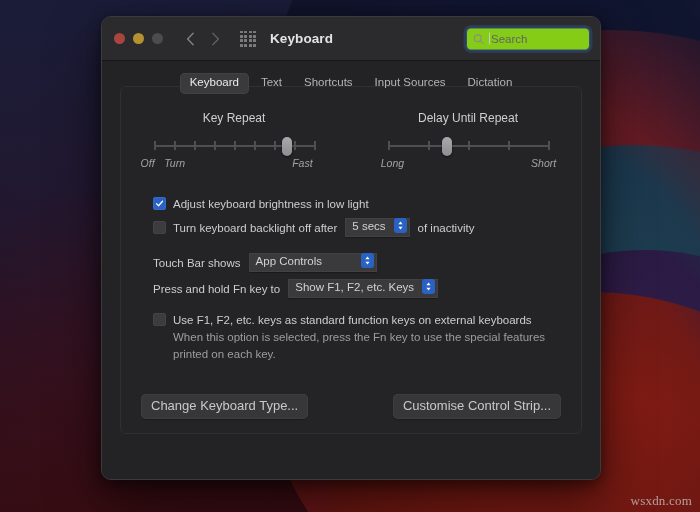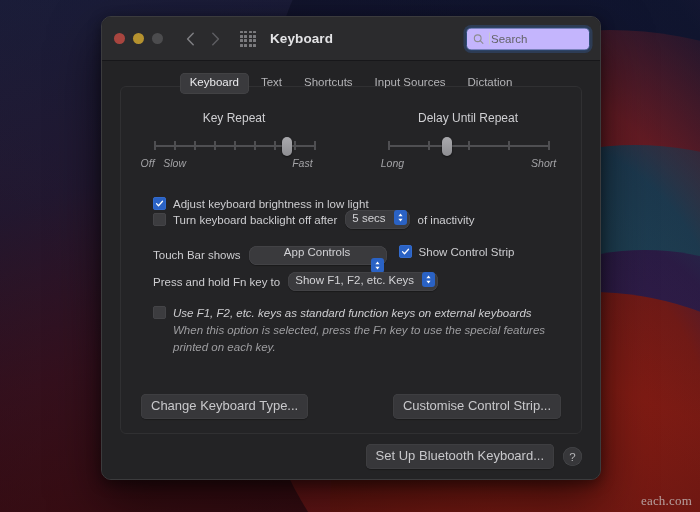--- a/index.html
+++ b/index.html
@@ -135,21 +135,21 @@
     letter-spacing: 0.1px;
   }
 
   #search-wrap {
     position: absolute;
     right: 10px;
     top: 50%;
     transform: translateY(-50%);
     width: 124px;
     height: 23px;
-    background: #c4b5fd;
+    background: #84cc16;
     border: 1px solid #2f4d78;
     border-radius: 5px;
     display: flex;
     align-items: center;
     padding: 0 6px;
     box-shadow: 0 0 0 2.5px rgba(48,92,160,0.35);
   }
   #search-icon { width: 11px; height: 11px; flex: none; color: #8d8d90; }
   #caret {
     width: 1px; height: 12px;
@@ -262,21 +262,21 @@
     font-size: 10.5px;
     color: #a3a3a6;
     white-space: nowrap;
     transform: translateX(-50%);
     font-style: italic;
   }
 
   
   .row { display: flex; align-items: center; }
   #check-block { margin-top: 26px; padding-left: 12px; }
-  #check-block .row + .row { }
+  #check-block .row + .row { margin-top: 8px; }
 
   .cbox {
     width: 13px; height: 13px;
     border-radius: 3px;
     flex: none;
     display: flex;
     align-items: center;
     justify-content: center;
   }
   .cbox.off {
@@ -293,21 +293,21 @@
     font-size: 11.5px;
     color: #cdcdd0;
     white-space: nowrap;
   }
 
   
   .popup {
     display: inline-flex;
     align-items: center;
     background: #3a3a3d;
-    border-radius: 8px;
+    border-radius: 1px;
     height: 19px;
     padding: 0 0 4px 7px;
     box-shadow: inset 0 0 0 0.5px #4a4a4e, 0 1px 1px rgba(0,0,0,0.3);
     position: relative;
   }
   .popup .pv {
     font-size: 11.5px;
     color: #d2d2d5;
     white-space: nowrap;
   }
@@ -317,38 +317,38 @@
     width: 13px; height: 15px;
     border-radius: 3px;
     background: #2a62c4;
     display: flex;
     flex-direction: column;
     align-items: center;
     justify-content: center;
     flex: none;
   }
   .popup .stepper svg { width: 7px; height: 11px; }
-  .popup.wide { width: 138px; flex-direction: column; }
+  .popup.wide { width: 128px; }
   .popup.widest { width: 175px; }
   .popup.auto { padding-right: 0; }
   .popup .pv { padding-right: 8px; }
 
   
   #settings-block { margin-top: 16px; padding-left: 12px; }
   #settings-block .row { margin-bottom: 7px; }
   .field-label {
     font-size: 11.5px;
     color: #cdcdd0;
     margin-right: 8px;
     white-space: nowrap;
   }
   #control-strip-check { margin-left: 12px; }
 
   
-  #fn-block { margin-top: 15px; padding-left: 12px; font-style: italic; }
+  #fn-block { margin-top: 15px; padding-left: 12px; }
   #fn-desc {
     margin-left: 20px;
     margin-top: 3px;
     font-size: 11.5px;
     color: #9d9da0;
     line-height: 1.45;
     max-width: 400px;
   }
 
   
@@ -407,21 +407,21 @@
 <body>
 
 <div id="desktop">
   <div class="band-a"></div>
   <div class="band-b"></div>
   <div class="band-c"></div>
   <div class="band-d"></div>
   <div class="band-e"></div>
   <div class="haze"></div>
 </div>
-<div id="watermark">each.com</div>
+<div id="watermark">wsxdn.com</div>
 
 <div id="window">
 
   <div id="titlebar">
     <div class="lights">
       <div class="light red"></div>
       <div class="light yellow"></div>
       <div class="light gray"></div>
     </div>
 
@@ -492,21 +492,21 @@
               <div class="tick" style="left:37.5%"></div>
               <div class="tick" style="left:50%"></div>
               <div class="tick" style="left:62.5%"></div>
               <div class="tick" style="left:75%"></div>
               <div class="tick" style="left:87.5%"></div>
               <div class="tick" style="left:100%"></div>
               <div class="knob" style="left:83%"></div>
             </div>
             <div class="slider-labels">
               <span style="left:2%">Off</span>
-              <span style="left:17%">Slow</span>
+              <span style="left:17%">Turn</span>
               <span style="left:88%">Fast</span>
             </div>
           </div>
 
           <div class="slider-group">
             <div class="slider-title">Delay Until Repeat</div>
             <div class="slider-track">
               <div class="slider-line"></div>
               <div class="tick" style="left:0%"></div>
               <div class="tick" style="left:25%"></div>
@@ -557,28 +557,20 @@
             <div class="field-label">Touch Bar shows</div>
             <div class="popup wide">
               <span class="pv">App Controls</span>
               <span class="stepper">
                 <svg viewBox="0 0 8 12" fill="none">
                   <path d="M4 1.4 L6.4 4.6 L1.6 4.6 Z" fill="#ffffff"></path>
                   <path d="M4 10.6 L6.4 7.4 L1.6 7.4 Z" fill="#ffffff"></path>
                 </svg>
               </span>
             </div>
-            <div class="row" id="control-strip-check">
-              <div class="cbox on">
-                <svg viewBox="0 0 12 12" fill="none">
-                  <path d="M2 6.2 L4.7 9 L10 3" stroke="#ffffff" stroke-width="1.7" stroke-linecap="round" stroke-linejoin="round"></path>
-                </svg>
-              </div>
-              <div class="cb-label">Show Control Strip</div>
-            </div>
           </div>
 
 
           <div class="row">
             <div class="field-label">Press and hold Fn key to</div>
             <div class="popup auto">
               <span class="pv">Show F1, F2, etc. Keys</span>
               <span class="stepper">
                 <svg viewBox="0 0 8 12" fill="none">
                   <path d="M4 1.4 L6.4 4.6 L1.6 4.6 Z" fill="#ffffff"></path>
@@ -601,19 +593,15 @@
         <div id="panel-buttons">
           <div class="btn">Change Keyboard Type...</div>
           <div class="right-group">
             <div class="btn">Customise Control Strip...</div>
           </div>
         </div>
 
       </div>
     </div>
 
-    <div id="footer">
-      <div class="btn">Set Up Bluetooth Keyboard...</div>
-      <div id="help-button">?</div>
-    </div>
 
   </div>
 </div>
 
 </body></html>

